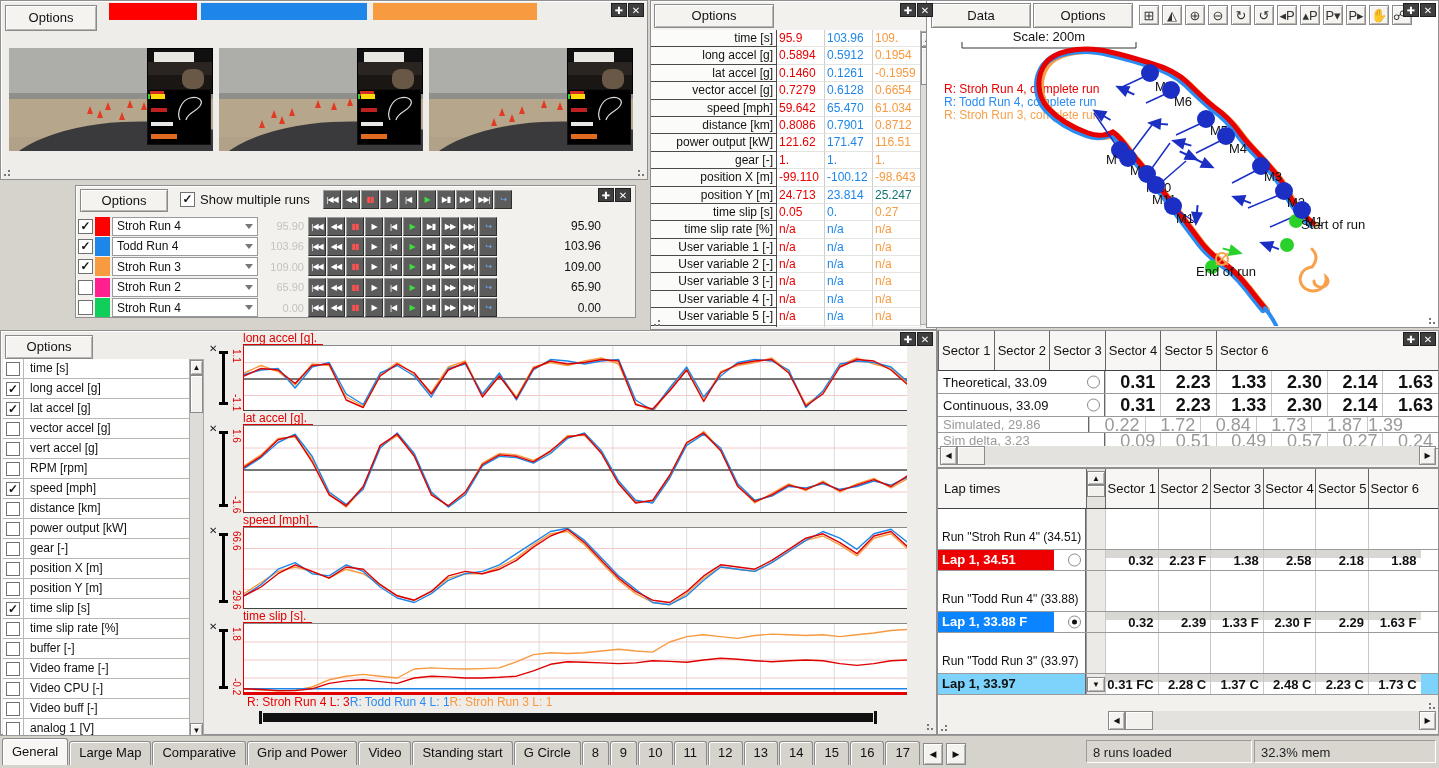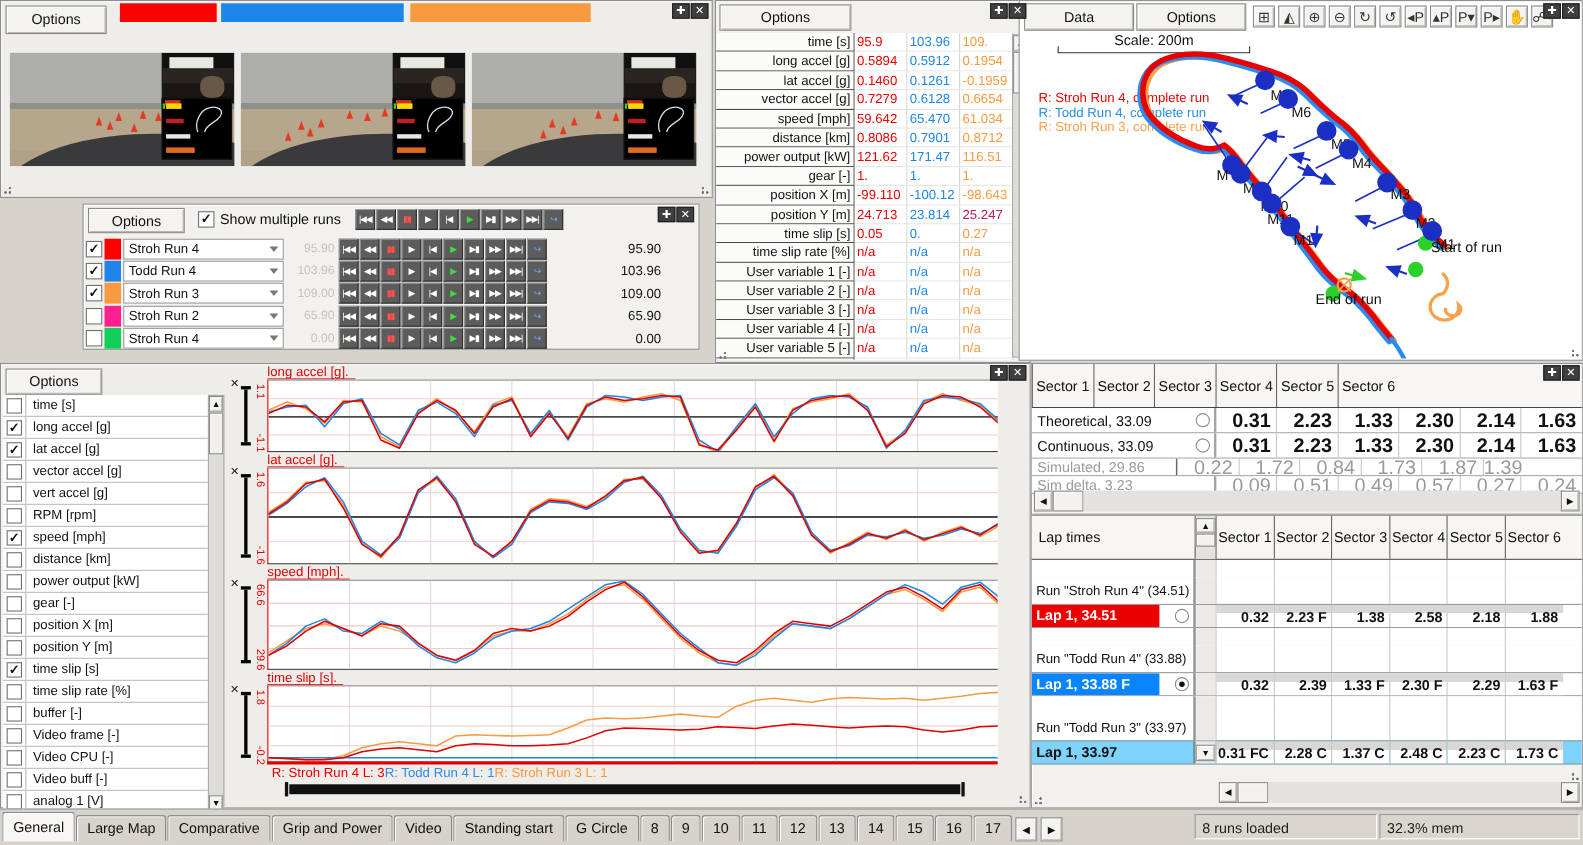--- a/index.html
+++ b/index.html
@@ -389,21 +389,21 @@
         <div class="d-row">
           <div class="d-lab">position X [m]</div>
           <div class="d-val" style="color: rgb(232, 0, 0);">-99.110</div>
           <div class="d-val" style="color: rgb(30, 134, 232);">-100.12</div>
           <div class="d-val" style="color: rgb(247, 154, 64);">-98.643</div>
         </div>
         <div class="d-row">
           <div class="d-lab">position Y [m]</div>
           <div class="d-val" style="color: rgb(232, 0, 0);">24.713</div>
           <div class="d-val" style="color: rgb(30, 134, 232);">23.814</div>
-          <div class="d-val" style="color: #be185d;">25.247</div>
+          <div class="d-val" style="color: #0f766e;">25.247</div>
         </div>
         <div class="d-row">
           <div class="d-lab">time slip [s]</div>
           <div class="d-val" style="color: rgb(232, 0, 0);">0.05</div>
           <div class="d-val" style="color: rgb(30, 134, 232);">0.</div>
           <div class="d-val" style="color: rgb(247, 154, 64);">0.27</div>
         </div>
         <div class="d-row">
           <div class="d-lab">time slip rate [%]</div>
           <div class="d-val" style="color: rgb(232, 0, 0);">n/a</div>
@@ -831,21 +831,21 @@
         <div class="b-row" style="height: 23px;">
           <div class="b-lab" style="width: 167px; line-height: 23px;">Continuous, 33.09<span class="radio"></span></div>
           <div class="b-val" style="width: 55.6px; line-height: 23px;">0.31</div>
           <div class="b-val" style="width: 55.6px; line-height: 23px;">2.23</div>
           <div class="b-val" style="width: 55.6px; line-height: 23px;">1.33</div>
           <div class="b-val" style="width: 55.6px; line-height: 23px;">2.30</div>
           <div class="b-val" style="width: 55.6px; line-height: 23px;">2.14</div>
           <div class="b-val" style="width: 55.6px; line-height: 23px;">1.63</div>
         </div>
         <div class="b-row gray-row" style="height: 16px;">
-          <div class="b-lab" style="width: 132px; line-height: 16px;">Simulated, 29.86</div>
+          <div class="b-lab" style="width: 151px; line-height: 16px;">Simulated, 29.86</div>
           <div class="b-val" style="width: 55.6px; line-height: 16px;">0.22</div>
           <div class="b-val" style="width: 55.6px; line-height: 16px;">1.72</div>
           <div class="b-val" style="width: 55.6px; line-height: 16px;">0.84</div>
           <div class="b-val" style="width: 55.6px; line-height: 16px;">1.73</div>
           <div class="b-val" style="width: 55.6px; line-height: 16px;">1.87</div>
           <div class="b-val" style="width: 40px; line-height: 16px;">1.39</div>
         </div>
         <div class="b-row gray-row" style="height: 16px;">
           <div class="b-lab" style="width: 167px; line-height: 16px;">Sim delta, 3.23</div>
           <div class="b-val" style="width: 55.6px; line-height: 16px;">0.09</div>

